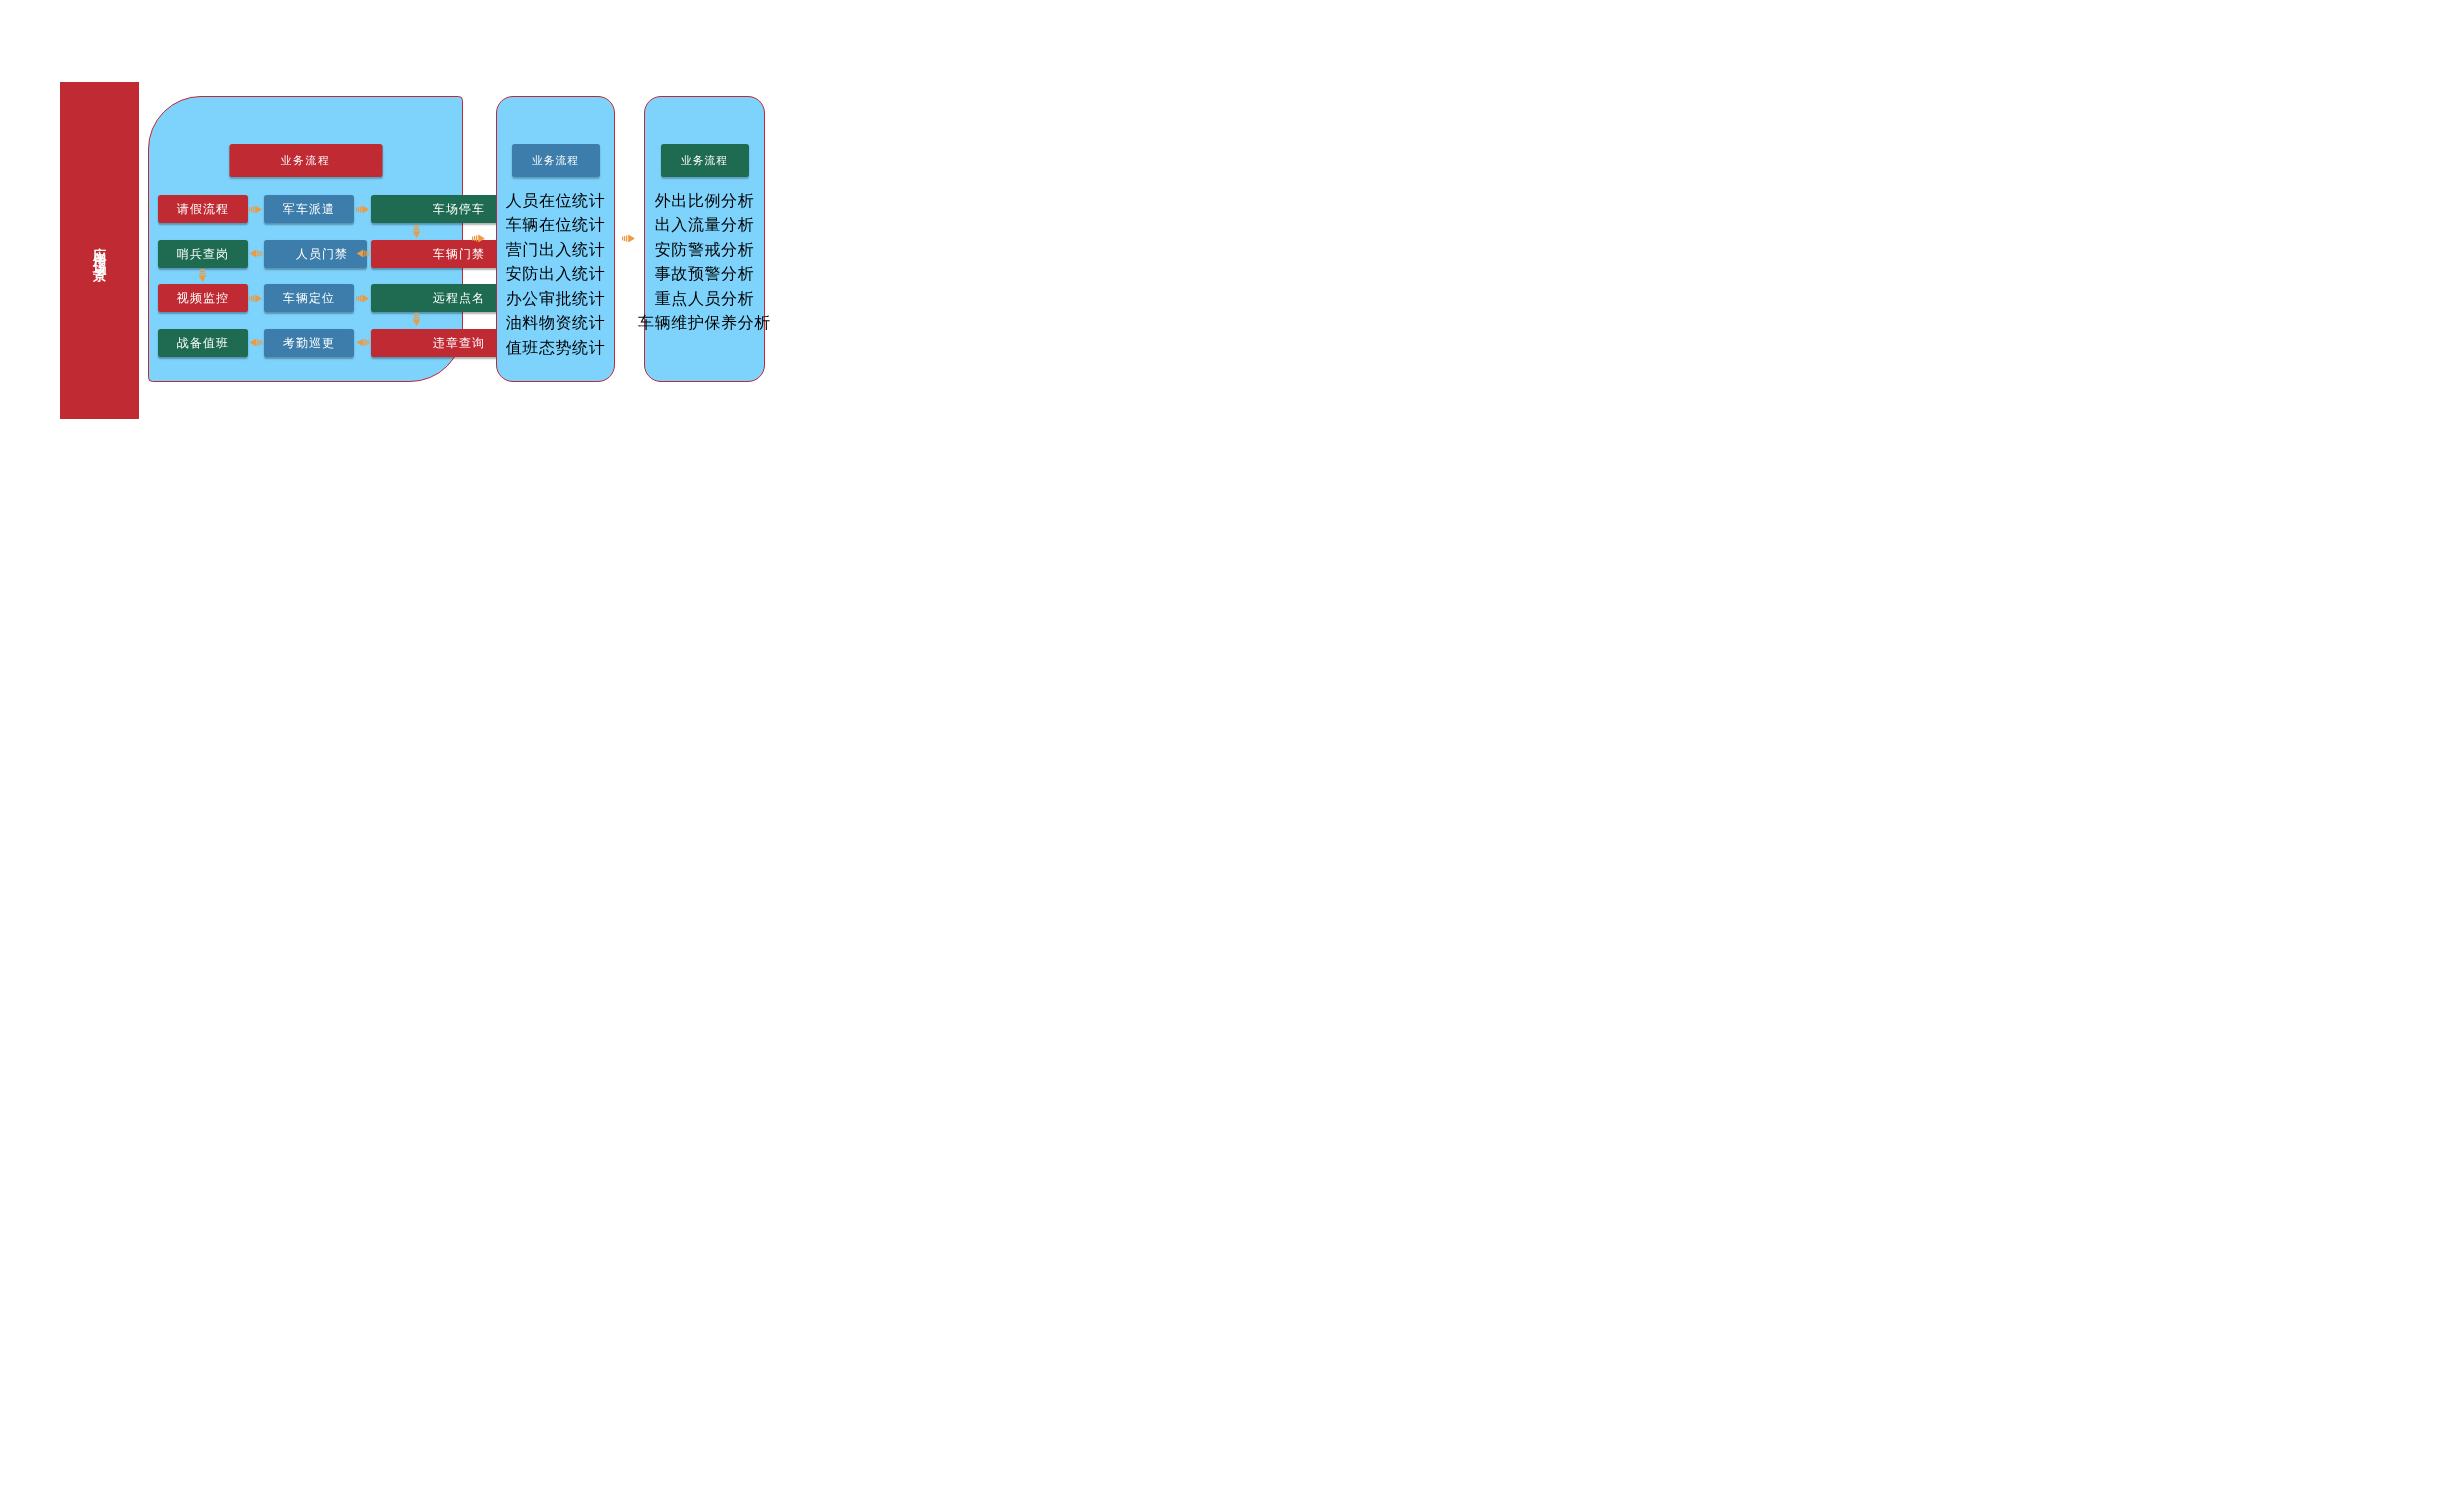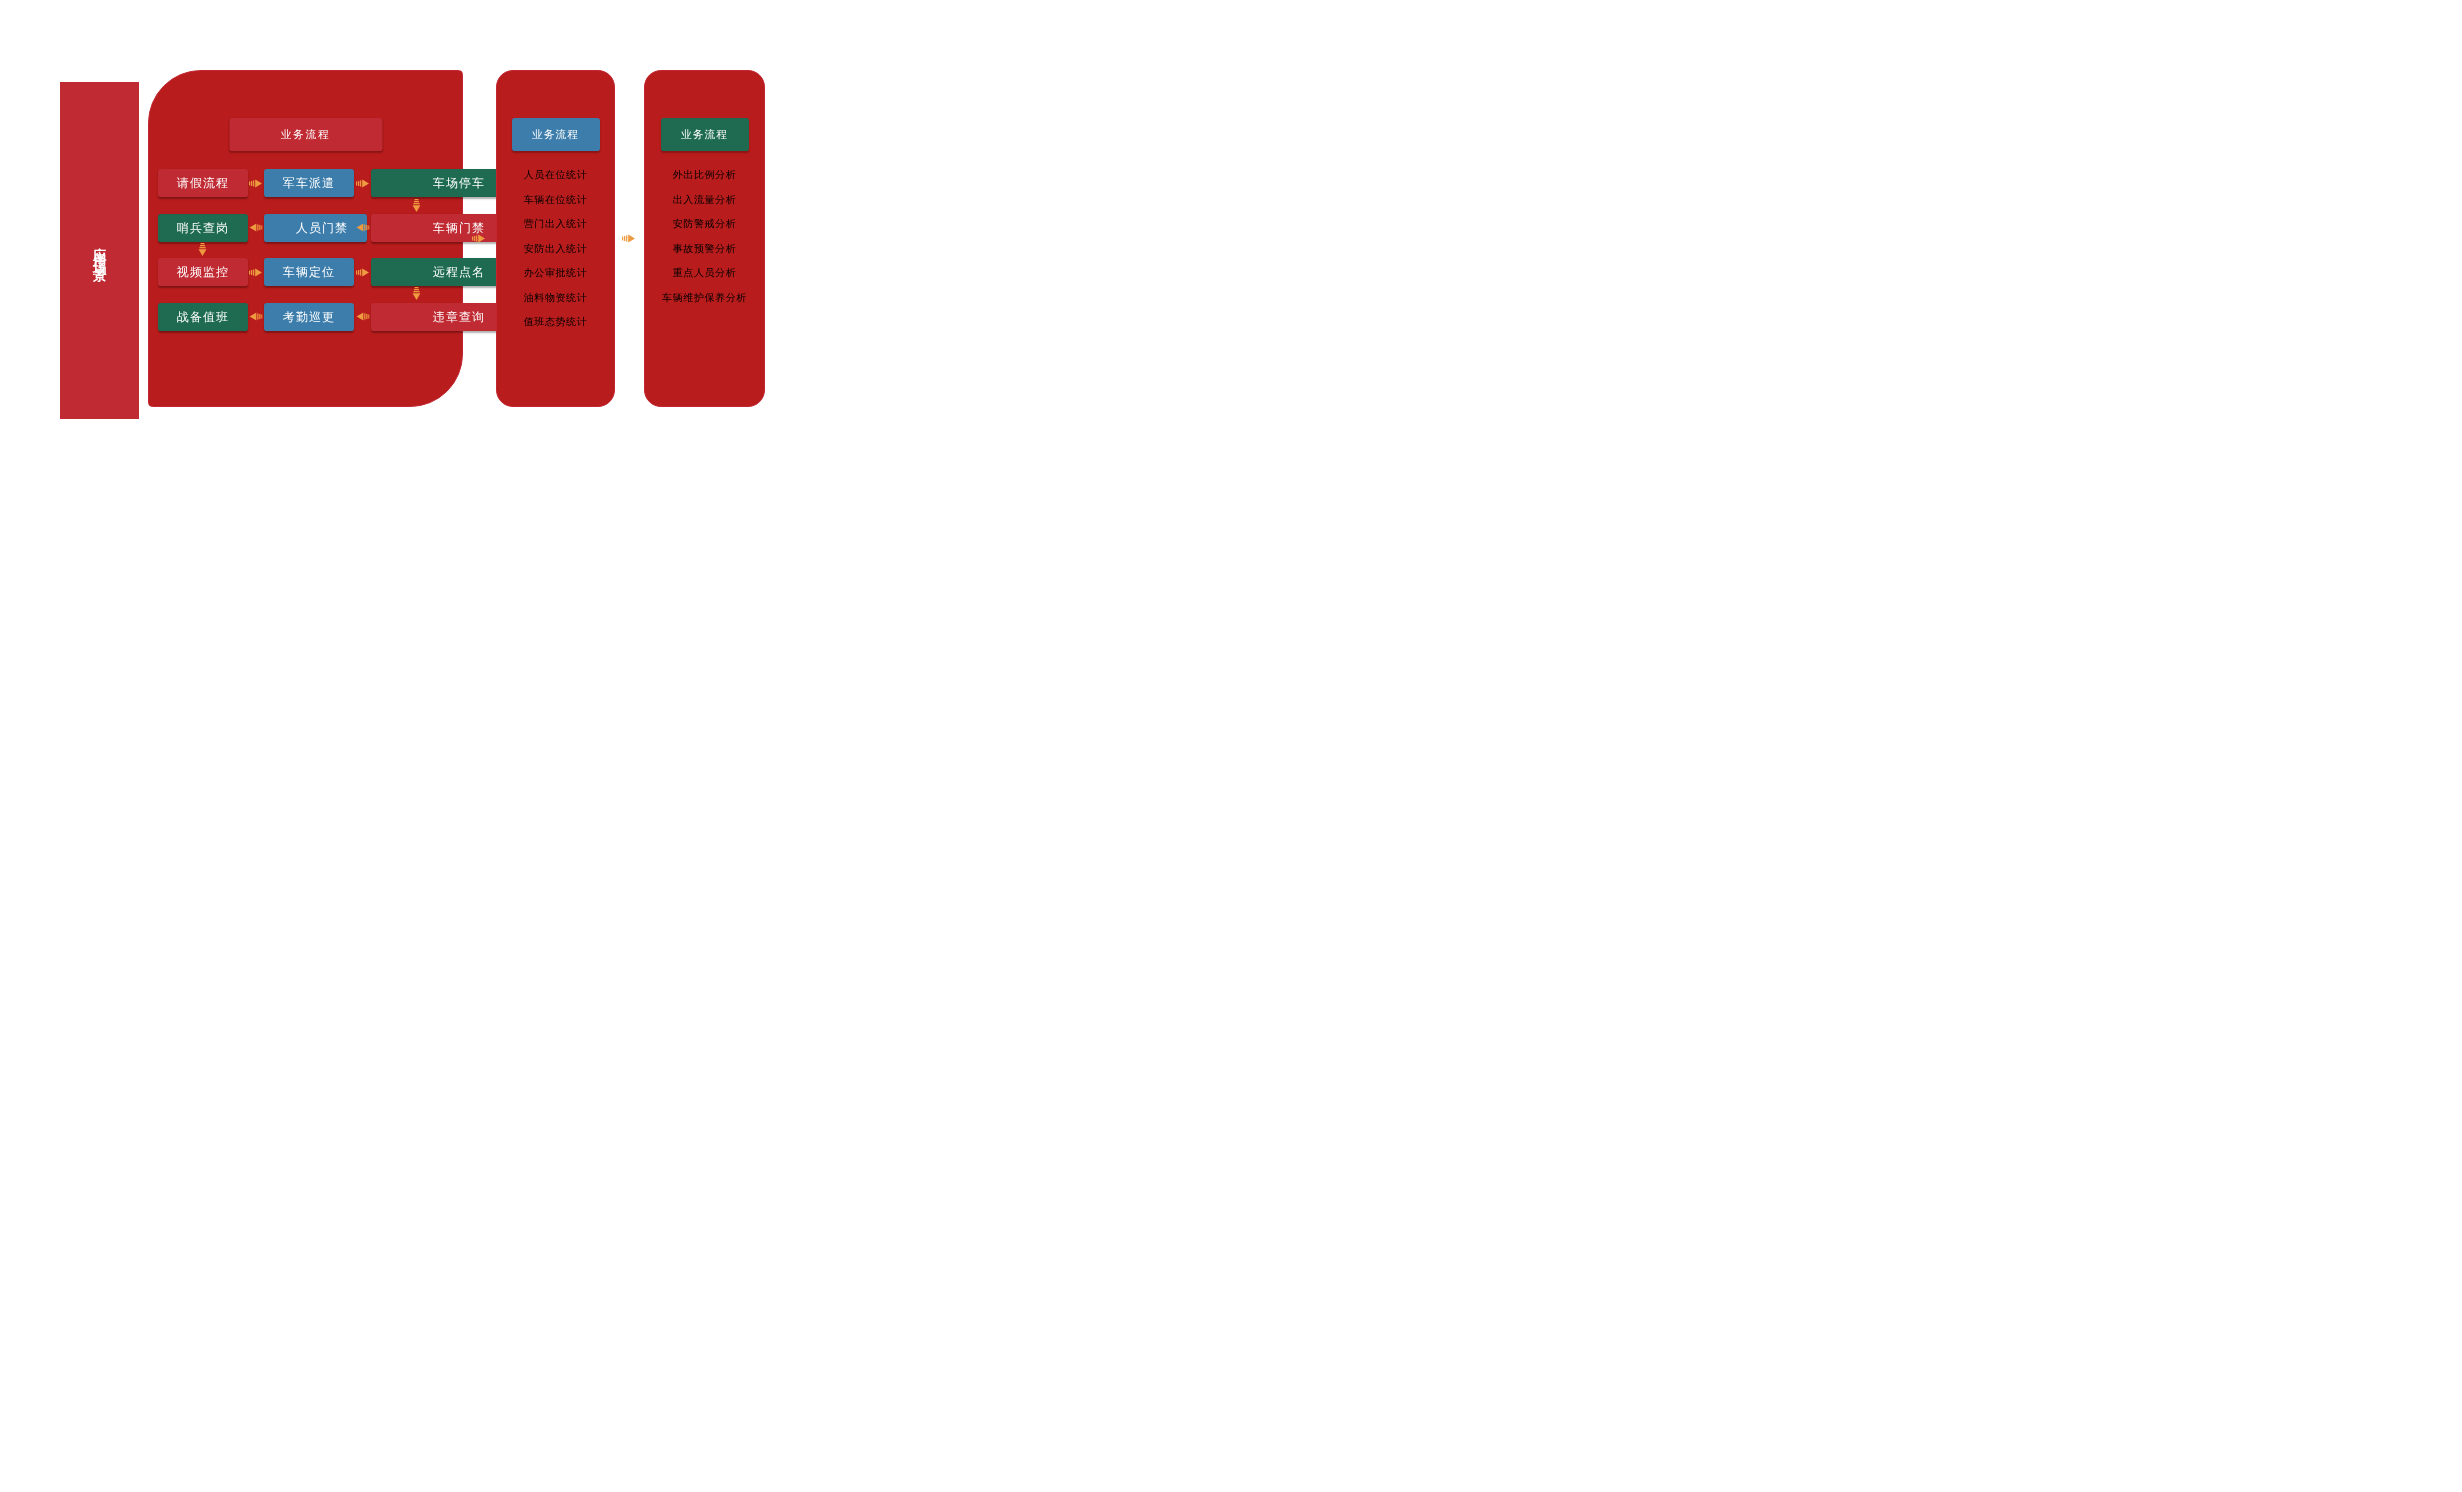--- a/index.html
+++ b/index.html
@@ -6,21 +6,21 @@
   body{font-family:"Liberation Sans","DejaVu Sans",sans-serif;}
   .canvas{position:relative;width:821px;height:498px;background:#ffffff;overflow:hidden;}
 
   
   .sidebar{position:absolute;left:60px;top:82px;width:79px;height:337px;
     display:flex;align-items:center;justify-content:center;}
   .sidebar-title{writing-mode:vertical-rl;text-orientation:upright;
     color:#fff;font-size:13.5px;font-weight:bold;letter-spacing:6.7px;line-height:1;}
 
   
-  .panel{position:absolute;top:70px;height:337px;background:#b91c1c;
+  .panel{position:absolute;top:96px;height:286px;background:#7dd3fc;
     border:1.1px solid #C22833;box-sizing:border-box;}
   .panel.process{left:148px;width:315px;border-radius:53px 4.5px 53px 4.5px;}
   .panel.p2{left:496px;width:119px;border-radius:17px;}
   .panel.p3{left:644px;width:121px;border-radius:17px;}
 
   
   .hdr{position:absolute;left:50%;transform:translateX(-50%);
     display:flex;align-items:center;justify-content:center;
     color:#fff;border-radius:2.8px;box-shadow:0 1.1px 1.7px rgba(0,0,0,.25);}
   .hdr.main{top:47px;width:153px;height:33px;font-size:10.7px;letter-spacing:1.7px;}
@@ -35,21 +35,21 @@
 
   
   .arr{position:absolute;color:#EE9A40;}
   .arr svg{display:block;}
   .arr.flip svg{transform:scaleX(-1);}
 
   
   .plist{position:absolute;left:0;right:0;top:92px;margin:0;padding:0;list-style:none;
     display:flex;flex-direction:column;}
   .plist li{height:24.5px;display:flex;align-items:center;justify-content:center;
-    color:#000;font-size:10px;letter-spacing:0.6px;white-space:nowrap;}
+    color:#000;font-size:16px;letter-spacing:0.6px;white-space:nowrap;}
 </style>
 </head>
 <body>
 
 <div class="canvas">
 
   <div class="sidebar" style="background: rgb(192, 42, 51);">
     <div class="sidebar-title">应用场景</div>
   </div>
 

